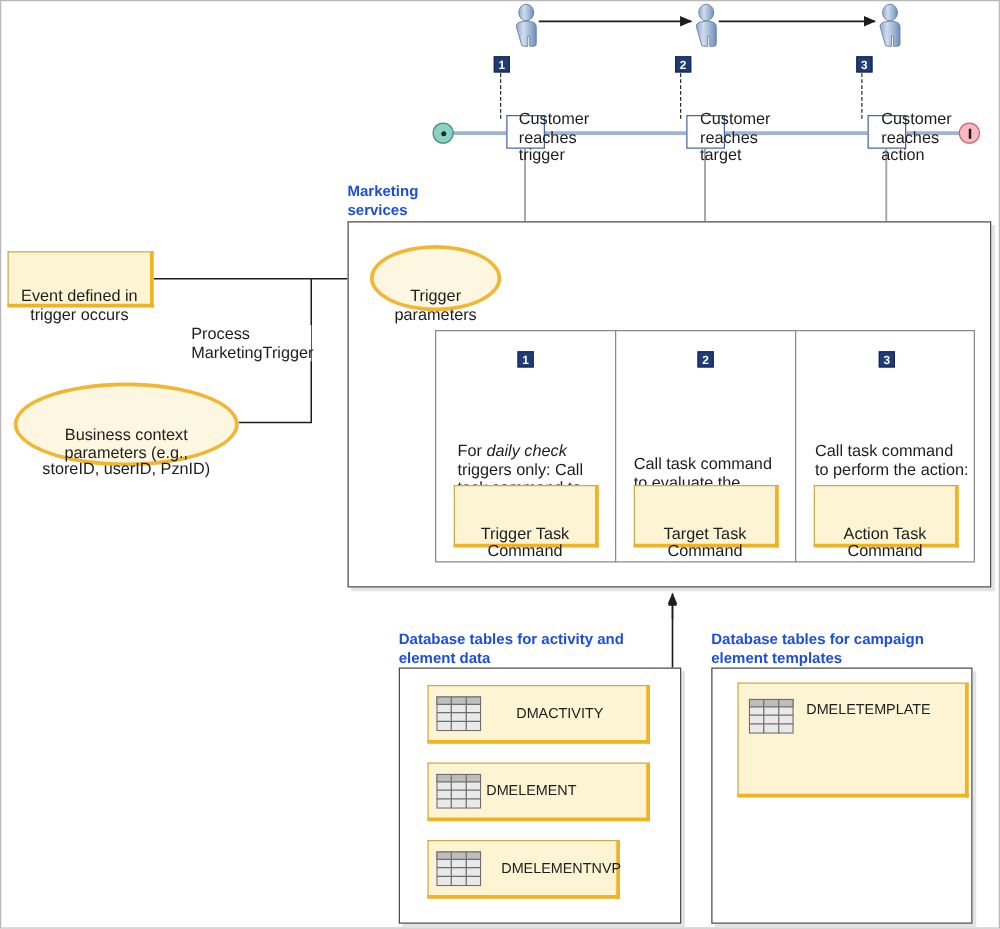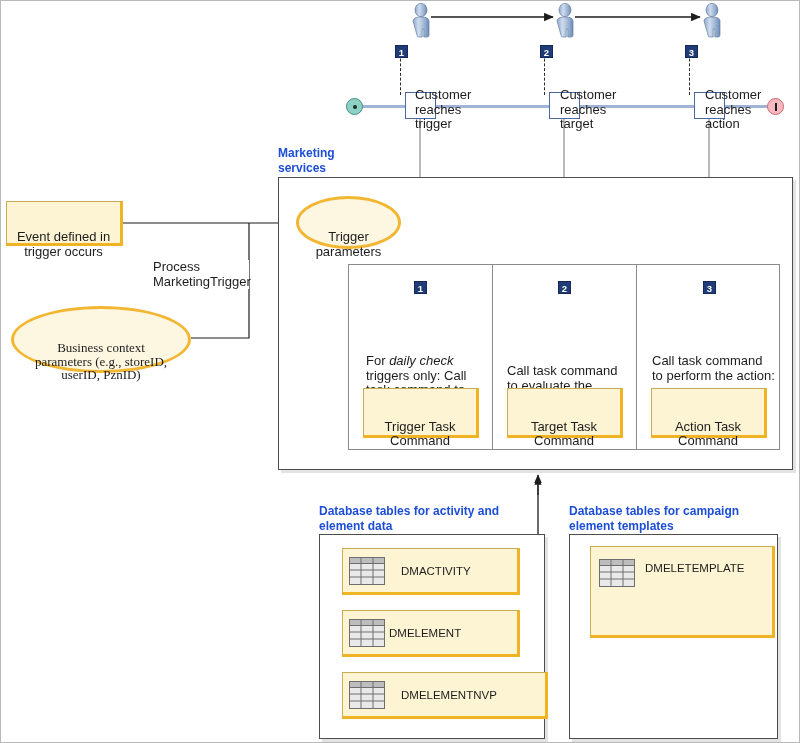--- a/index.html
+++ b/index.html
@@ -241,21 +241,21 @@
 action</div>
 
   <div class="abs yellow-box" style="left:5px; top:200px; width:117px; height:45px;">
     <span class="txt" style="padding:0 8px;">Event defined in trigger occurs</span>
   </div>
 
   <div class="abs txt" style="left:152px; top:215px; width:96px; white-space:pre-line; background:#fff; text-align:left;">Process
 MarketingTrigger</div>
 
   <div class="abs ellipse" style="left:10px; top:305px; width:180px; height:67px;">
-    <span class="txt" style="padding:0 18px; line-height:13.5px;font-family:Liberation Serif, serif;">Business context parameters (e.g., storeID, userID, PznID)</span>
+    <span class="txt" style="padding:0 18px; line-height:13.5px;">Business context parameters (e.g., storeID, userID, PznID)</span>
   </div>
 
   <div class="abs bold-head" style="left:277px; top:145px; width:120px; white-space:pre-line;">Marketing
 services</div>
 
   <div class="abs plain-box shadow" style="left:277px; top:176px; width:515px; height:293px;"></div>
 
   <div class="abs ellipse" style="left:295px; top:195px; width:105px; height:53px;">
     <span class="txt" style="white-space:pre-line;">Trigger
 parameters</span>
@@ -286,21 +286,21 @@
   <div class="abs yellow-box" style="left:650px; top:387px; width:116px; height:50px;">
     <span class="txt" style="white-space:pre-line;">Action Task
 Command</span>
   </div>
 
   <div class="abs kline" style="left:516px; top:491px; width:0px; height:0px;"></div>
 
   <div class="abs bold-head" style="left:318px; top:503px; width:196px;">Database tables for activity and element data</div>
   <div class="abs plain-box shadow" style="left:318px; top:533px; width:226px; height:205px;"></div>
 
-  <div class="abs db-card" style="left:341px; top:547px; width:178px; height:47px;">
+  <div class="abs db-card" style="left:341px; top:547px; width:178px; height:47px;gap:12px;">
     <span class="tbl-icon" style="margin-left:6px;">
       <svg width="36" height="28" viewBox="0 0 36 28">
         <rect x="0.5" y="0.5" width="35" height="27" fill="#e9e9e9" stroke="#6e6e6e"></rect>
         <rect x="0.5" y="0.5" width="35" height="6" fill="#bdbdbd" stroke="#6e6e6e"></rect>
         <line x1="12" y1="0.5" x2="12" y2="27.5" stroke="#6e6e6e"></line>
         <line x1="24" y1="0.5" x2="24" y2="27.5" stroke="#6e6e6e"></line>
         <line x1="0.5" y1="13" x2="35.5" y2="13" stroke="#6e6e6e"></line>
         <line x1="0.5" y1="20" x2="35.5" y2="20" stroke="#6e6e6e"></line>
       </svg>
     </span>
@@ -314,21 +314,21 @@
         <rect x="0.5" y="0.5" width="35" height="6" fill="#bdbdbd" stroke="#6e6e6e"></rect>
         <line x1="12" y1="0.5" x2="12" y2="27.5" stroke="#6e6e6e"></line>
         <line x1="24" y1="0.5" x2="24" y2="27.5" stroke="#6e6e6e"></line>
         <line x1="0.5" y1="13" x2="35.5" y2="13" stroke="#6e6e6e"></line>
         <line x1="0.5" y1="20" x2="35.5" y2="20" stroke="#6e6e6e"></line>
       </svg>
     </span>
     <span class="db-label" style="margin-left:4px;">DMELEMENT</span>
   </div>
 
-  <div class="abs db-card" style="left:341px; top:671px; width:206px; height:47px;">
+  <div class="abs db-card" style="left:341px; top:671px; width:154px; height:47px;">
     <span class="tbl-icon" style="margin-left:6px;">
       <svg width="36" height="28" viewBox="0 0 36 28">
         <rect x="0.5" y="0.5" width="35" height="27" fill="#e9e9e9" stroke="#6e6e6e"></rect>
         <rect x="0.5" y="0.5" width="35" height="6" fill="#bdbdbd" stroke="#6e6e6e"></rect>
         <line x1="12" y1="0.5" x2="12" y2="27.5" stroke="#6e6e6e"></line>
         <line x1="24" y1="0.5" x2="24" y2="27.5" stroke="#6e6e6e"></line>
         <line x1="0.5" y1="13" x2="35.5" y2="13" stroke="#6e6e6e"></line>
         <line x1="0.5" y1="20" x2="35.5" y2="20" stroke="#6e6e6e"></line>
       </svg>
     </span>

